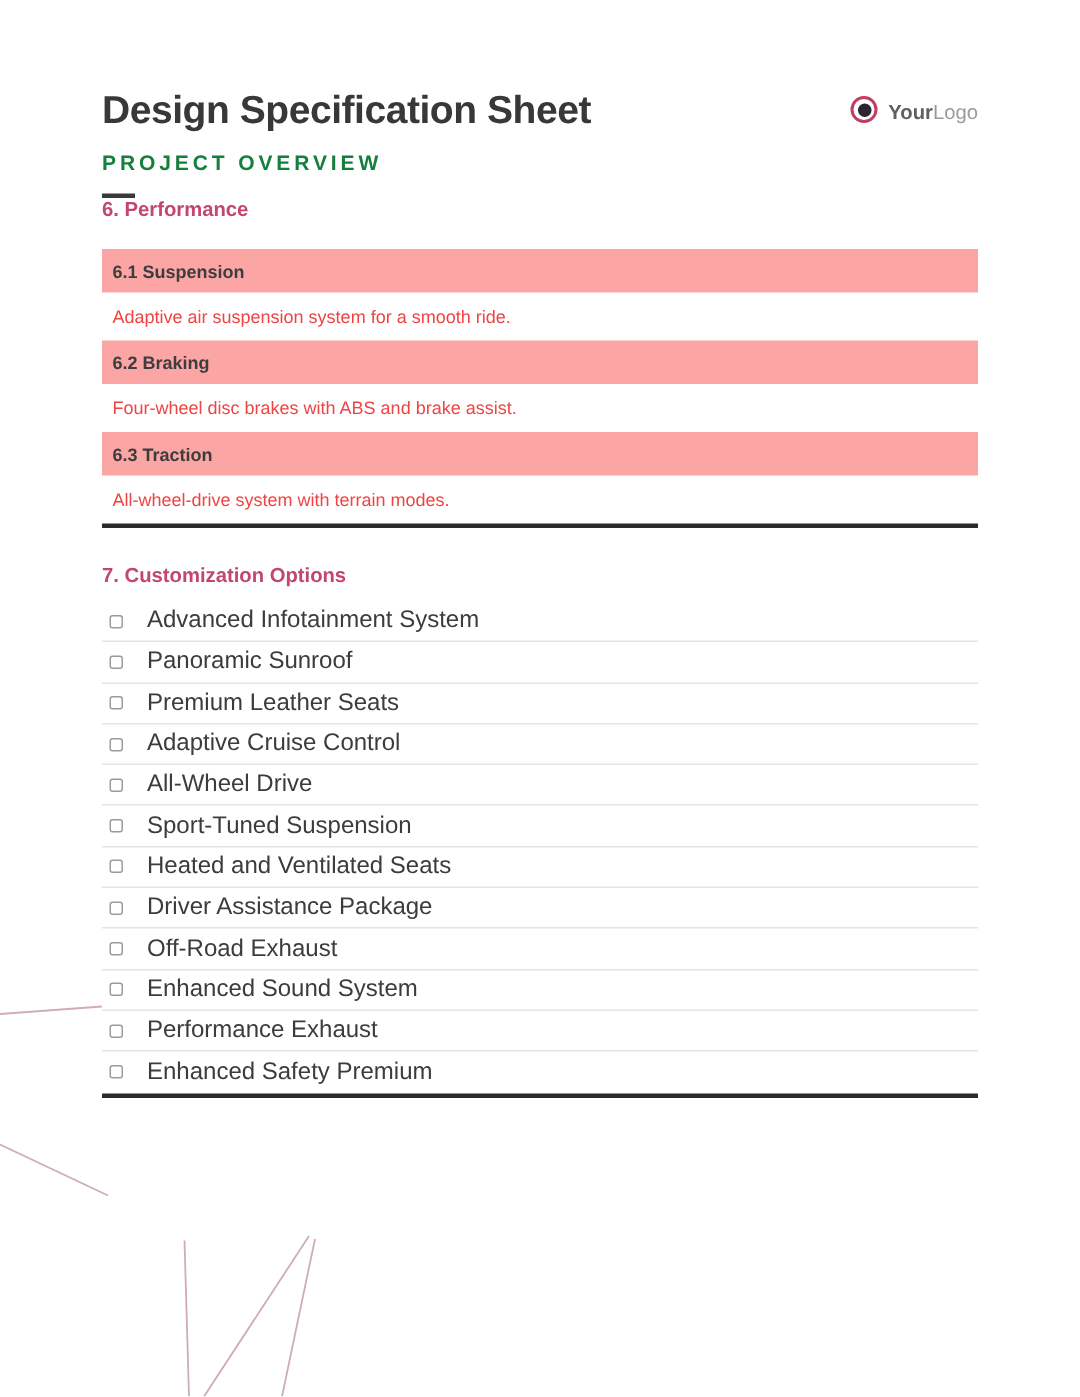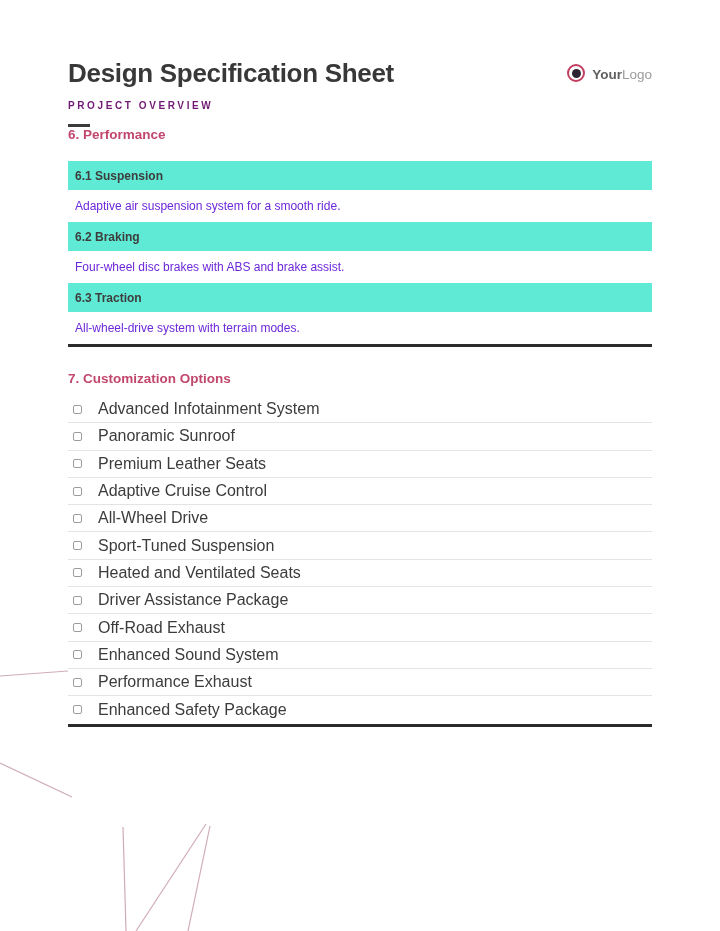--- a/index.html
+++ b/index.html
@@ -14,49 +14,49 @@
   .deco-svg { position:absolute; left:0; top:0; width:720px; height:931px; z-index:0; }
   .content { position:relative; z-index:1; margin:0 68px; }
 
   
   .header { position:relative; padding-top:58px; }
   .page-title {
     font-size:26px; font-weight:700; color:#383838; letter-spacing:-0.3px; line-height:30px;
   }
   .page-subtitle {
     margin-top:12px;
-    font-size:10px; font-weight:700; color:#701a75; letter-spacing:2.6px;
+    font-size:14px; font-weight:700; color:#15803d; letter-spacing:2.6px;
   }
   .title-dash { margin-top:13px; width:22px; height:3px; background:#3a3a3a; }
   .logo { position:absolute; right:0; top:64px; display:flex; align-items:flex-end; }
   .logo-icon {
     width:18px; height:18px; border-radius:50%;
     border:2px solid #c23e60;
     display:flex; align-items:center; justify-content:center;
     background:#ffffff;
   }
   .logo-dot { width:9px; height:9px; border-radius:50%; background:#2c2430; }
   .logo-text { margin-left:7px; font-size:13.5px; color:#9b9b9b; }
   .logo-text b { font-weight:700; color:#606060; }
 
   
   .section-heading {
     font-size:13.5px; font-weight:700; color:#c2476d; line-height:16px;
   }
   .section-performance { }
   .spec-items { margin-top:18px; }
   .spec-bar {
-    height:29px; background:#5eead4;
+    height:29px; background:#fca5a5;
     display:flex; align-items:center; padding-left:7px;
     font-size:12px; font-weight:700; color:#3d3d3d;
   }
   .spec-desc {
     height:32px;
     display:flex; align-items:center; padding-left:7px;
-    font-size:12px; font-weight:400; color:#6d28d9;
+    font-size:12px; font-weight:400; color:#ef4444;
   }
   .thick-rule { height:0; border-bottom:3px solid #2b2b2b; }
 
   .section-custom { margin-top:24px; }
   .checklist { margin-top:9px; }
   .check-row {
     height:27.3px;
     display:flex; align-items:center;
     border-bottom:1px solid #e4e4e4;
   }
@@ -170,20 +170,20 @@
     <span class="check-label">Enhanced Sound System</span>
   </div>
 
   <div class="check-row">
     <span class="checkbox"></span>
     <span class="check-label">Performance Exhaust</span>
   </div>
 
   <div class="check-row">
     <span class="checkbox"></span>
-    <span class="check-label">Enhanced Safety Package</span>
+    <span class="check-label">Enhanced Safety Premium</span>
   </div>
 </div>
       <div class="thick-rule"></div>
     </div>
 
   </div>
 </div>
 
 </body></html>

